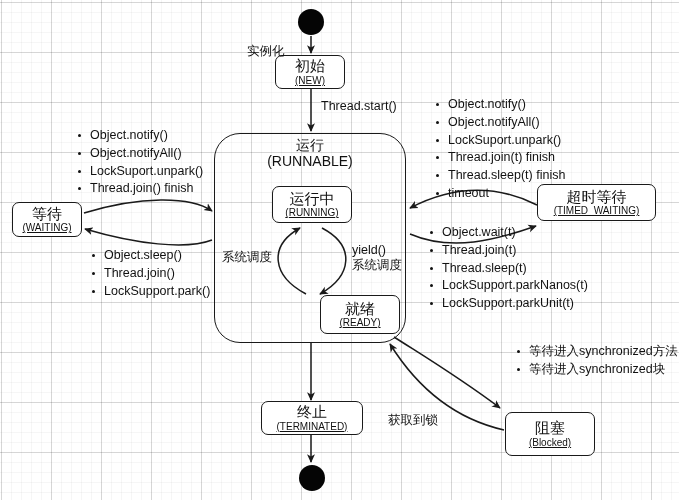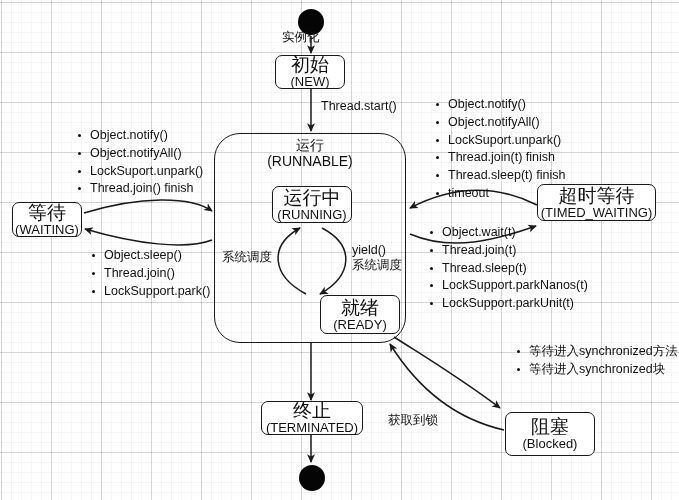--- a/index.html
+++ b/index.html
@@ -39,24 +39,25 @@
     border-radius: 7px;
     display: flex;
     flex-direction: column;
     align-items: center;
     justify-content: center;
     line-height: 1.12;
     color: #111111;
     z-index: 3;
   }
   .node .cn {
-    font-size: 19px;
+    font-size: 15px;
   }
   .node .en {
-    font-size: 13px;
+    font-size: 10px;
+    text-decoration: underline;
   }
   .group-node {
     position: absolute;
     box-sizing: border-box;
     border: 1.4px solid #1a1a1a;
     background: transparent;
     border-radius: 26px;
     z-index: 1;
   }
   .group-title {
@@ -182,21 +183,21 @@
   <div class="node" style="left:261px; top:401px; width:102px; height:34px;">
     <div class="cn">终止</div>
     <div class="en">(TERMINATED)</div>
   </div>
 
   <div class="node" style="left:505px; top:412px; width:90px; height:44px;">
     <div class="cn">阻塞</div>
     <div class="en">(Blocked)</div>
   </div>
 
-  <div class="label" style="left:247px; top:30px;margin-left:35px;">实例化</div>
+  <div class="label" style="left:247px; top:44px;">实例化</div>
   <div class="label" style="left:321px; top:99px;">Thread.start()</div>
   <div class="label" style="left:222px; top:250px;">系统调度</div>
   <div class="label" style="left:352px; top:243px; text-align:left;">
     <div>yield()</div>
     <div>系统调度</div>
   </div>
   <div class="label" style="left:388px; top:413px;">获取到锁</div>
 
   <ul class="bullets" style="left:76px; top:127px;">
     <li>Object.notify()</li>

